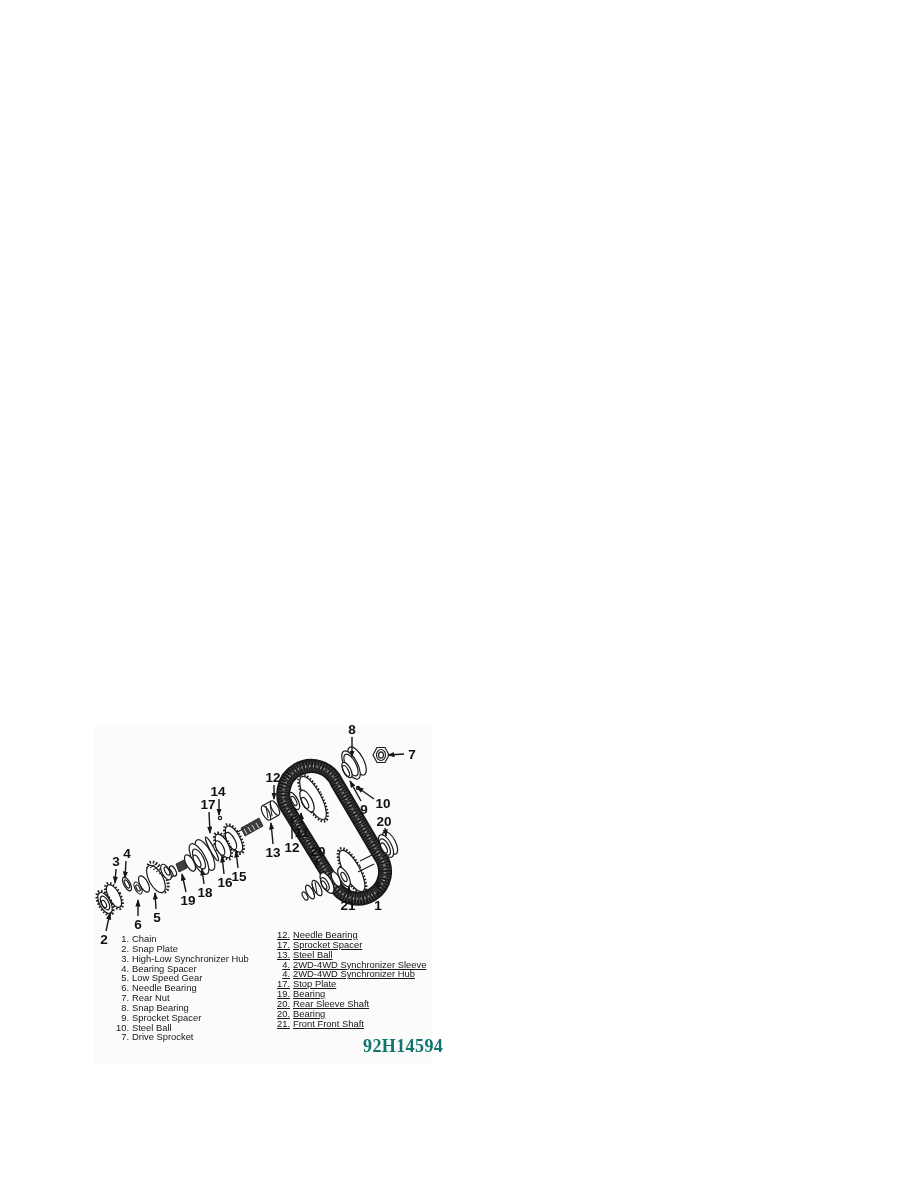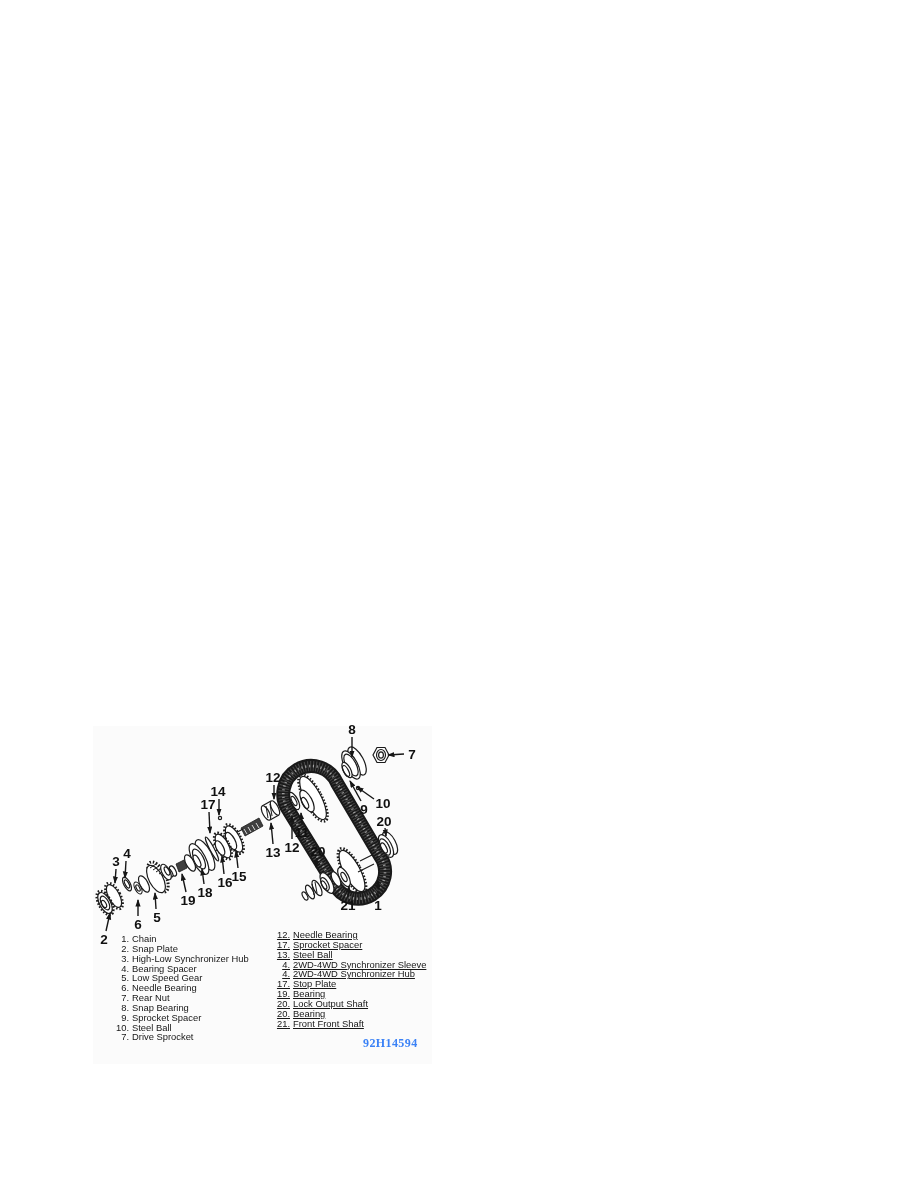--- a/index.html
+++ b/index.html
@@ -22,22 +22,22 @@
 
   
   .parts-col{position:absolute;font-size:9.4px;line-height:9.85px;color:#161616;}
   #parts-col-1{left:105px;top:934px;width:160px;}
   #parts-col-2{left:266px;top:930px;width:170px;text-decoration:underline;}
   .parts-row{display:flex;}
   .pnum{width:24px;text-align:right;flex:0 0 24px;}
   .pname{margin-left:3px;white-space:nowrap;}
 
   #figure-code{position:absolute;left:363px;top:1036px;
-     font-family:"Liberation Serif",serif;font-weight:bold;font-size:12px;
-     letter-spacing:0.4px;color:#3b82f6;}
+     font-family:"Liberation Serif",serif;font-weight:bold;font-size:18px;
+     letter-spacing:0.4px;color:#0f766e;}
 </style>
 </head>
 <body>
 
 <div id="page">
 
   <svg id="diagram-svg" viewBox="0 0 918 1188">
     <defs>
       <marker id="arw" markerWidth="8" markerHeight="6" refX="6.5" refY="2.6" orient="auto" markerUnits="userSpaceOnUse">
         <path d="M0,0 L7.5,2.6 L0,5.2 Z" fill="#161616"></path>
@@ -340,21 +340,21 @@
       <div class="parts-row">
         <span class="pnum">17.</span>
         <span class="pname">Stop Plate</span>
       </div>
       <div class="parts-row">
         <span class="pnum">19.</span>
         <span class="pname">Bearing</span>
       </div>
       <div class="parts-row">
         <span class="pnum">20.</span>
-        <span class="pname">Lock Output Shaft</span>
+        <span class="pname">Rear Sleeve Shaft</span>
       </div>
       <div class="parts-row">
         <span class="pnum">20.</span>
         <span class="pname">Bearing</span>
       </div>
       <div class="parts-row">
         <span class="pnum">21.</span>
         <span class="pname">Front Front Shaft</span>
       </div>
     </div>

